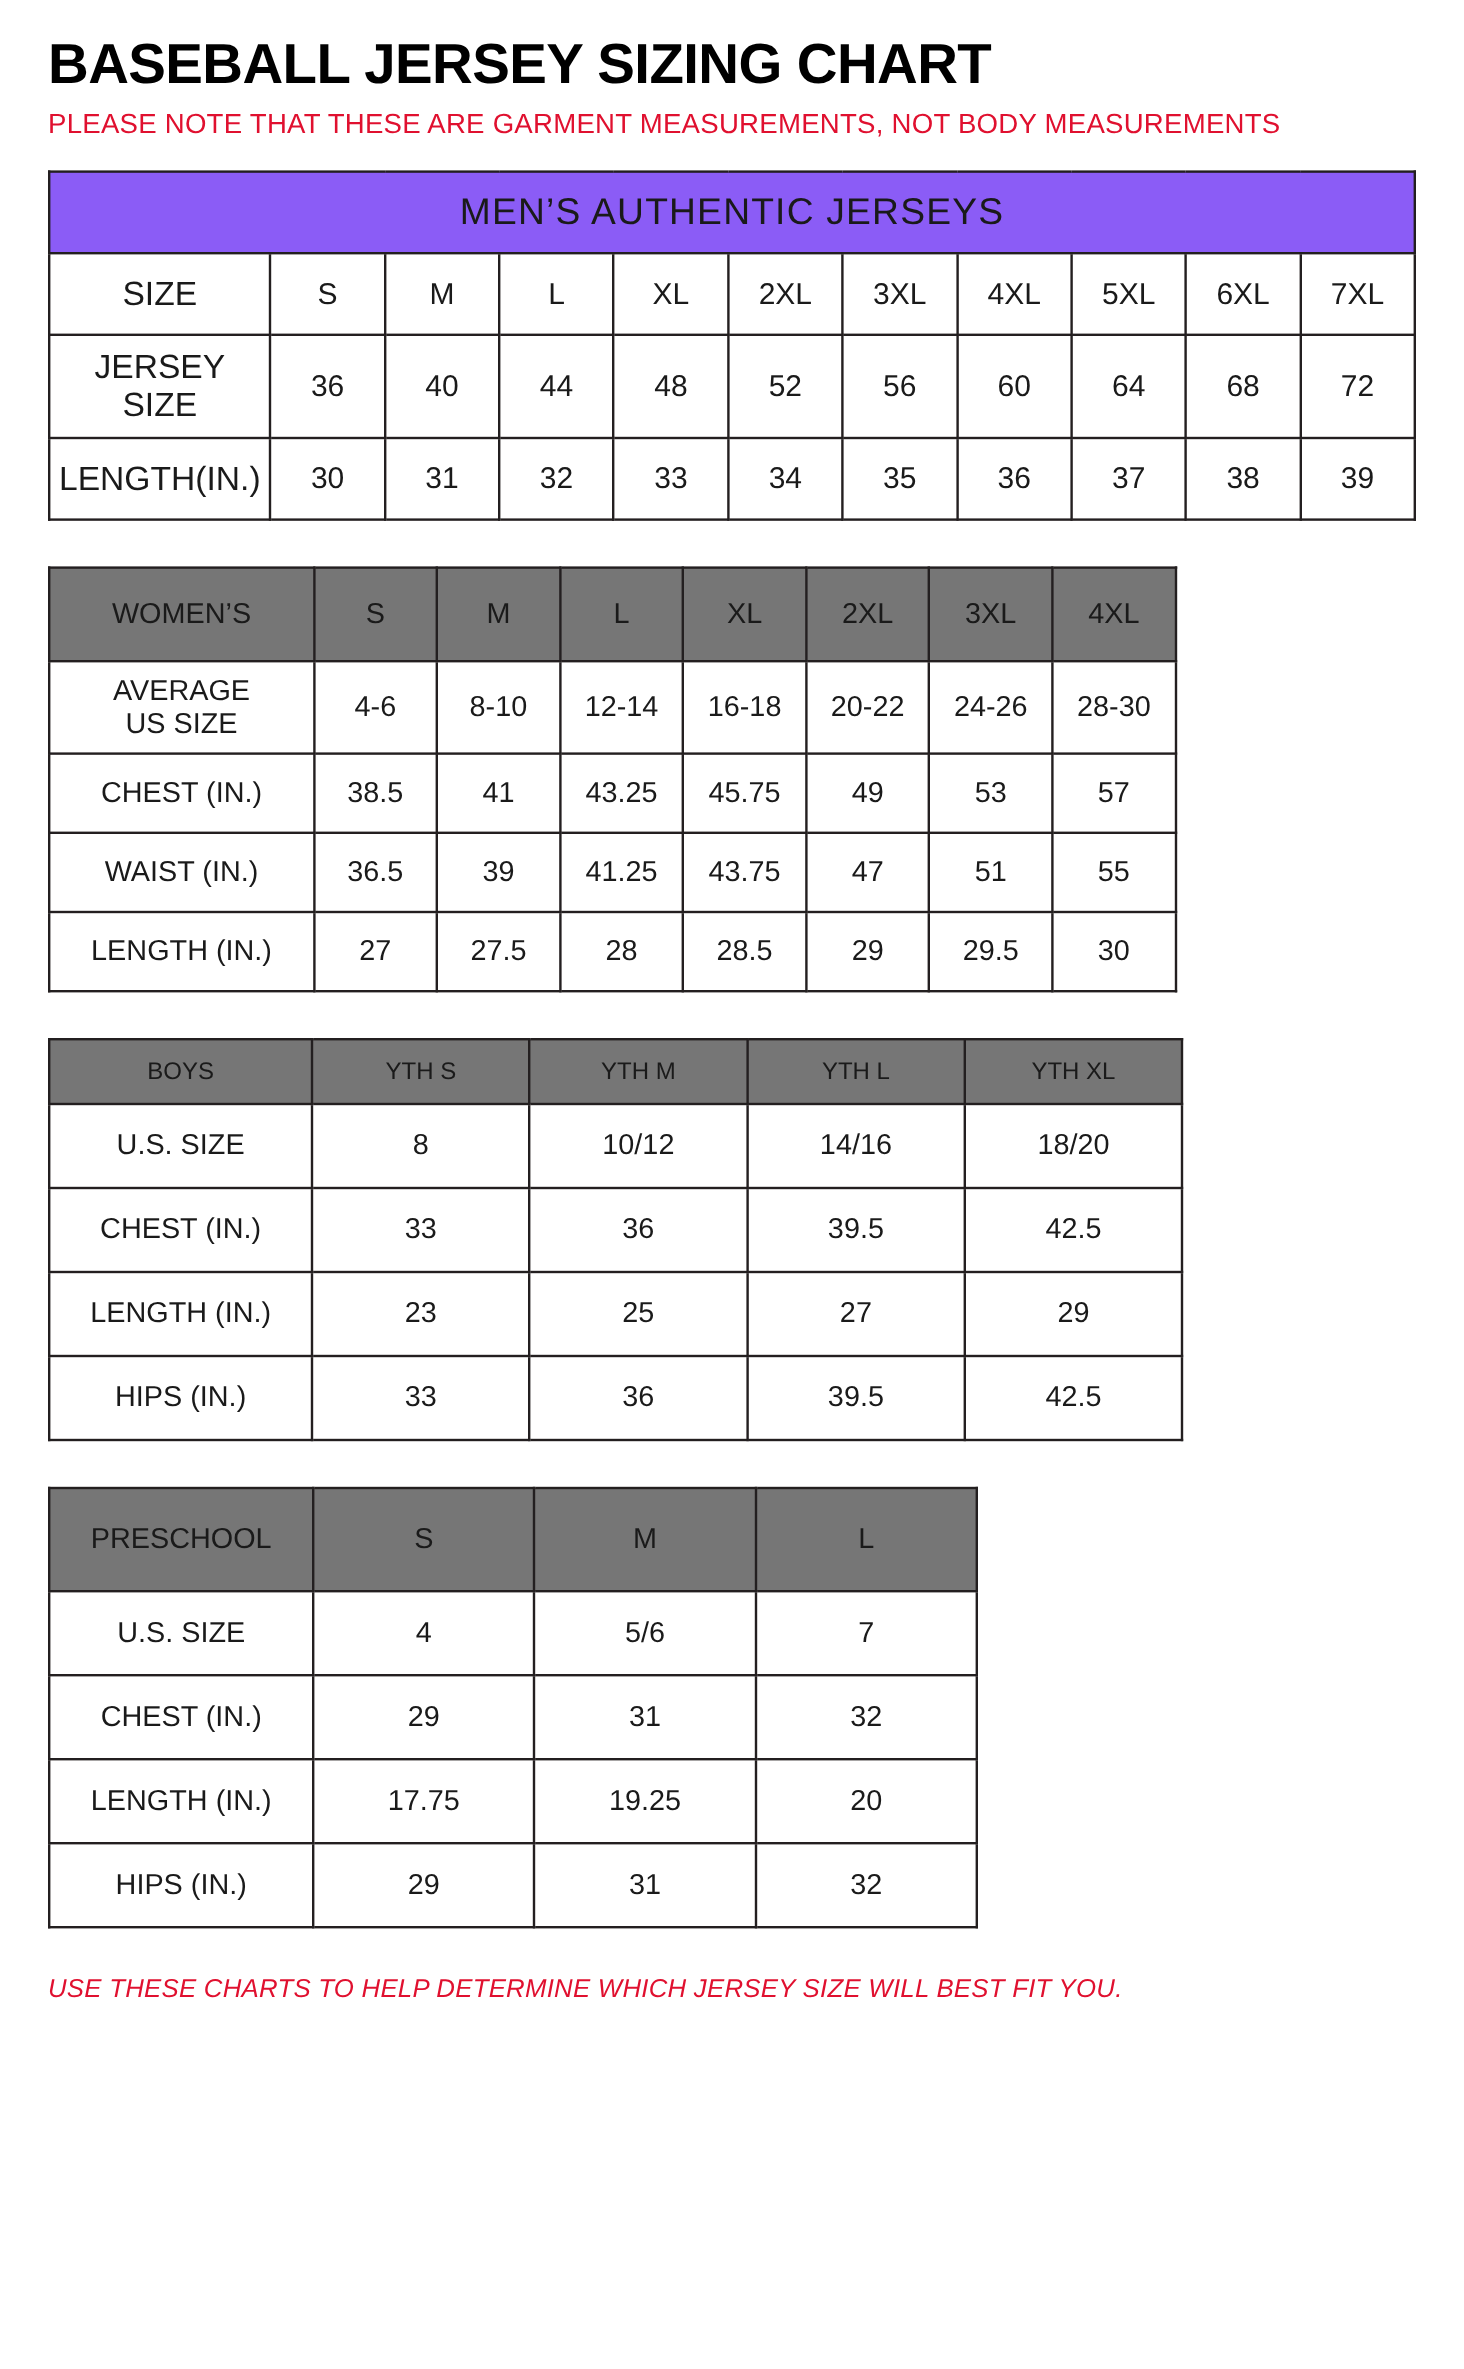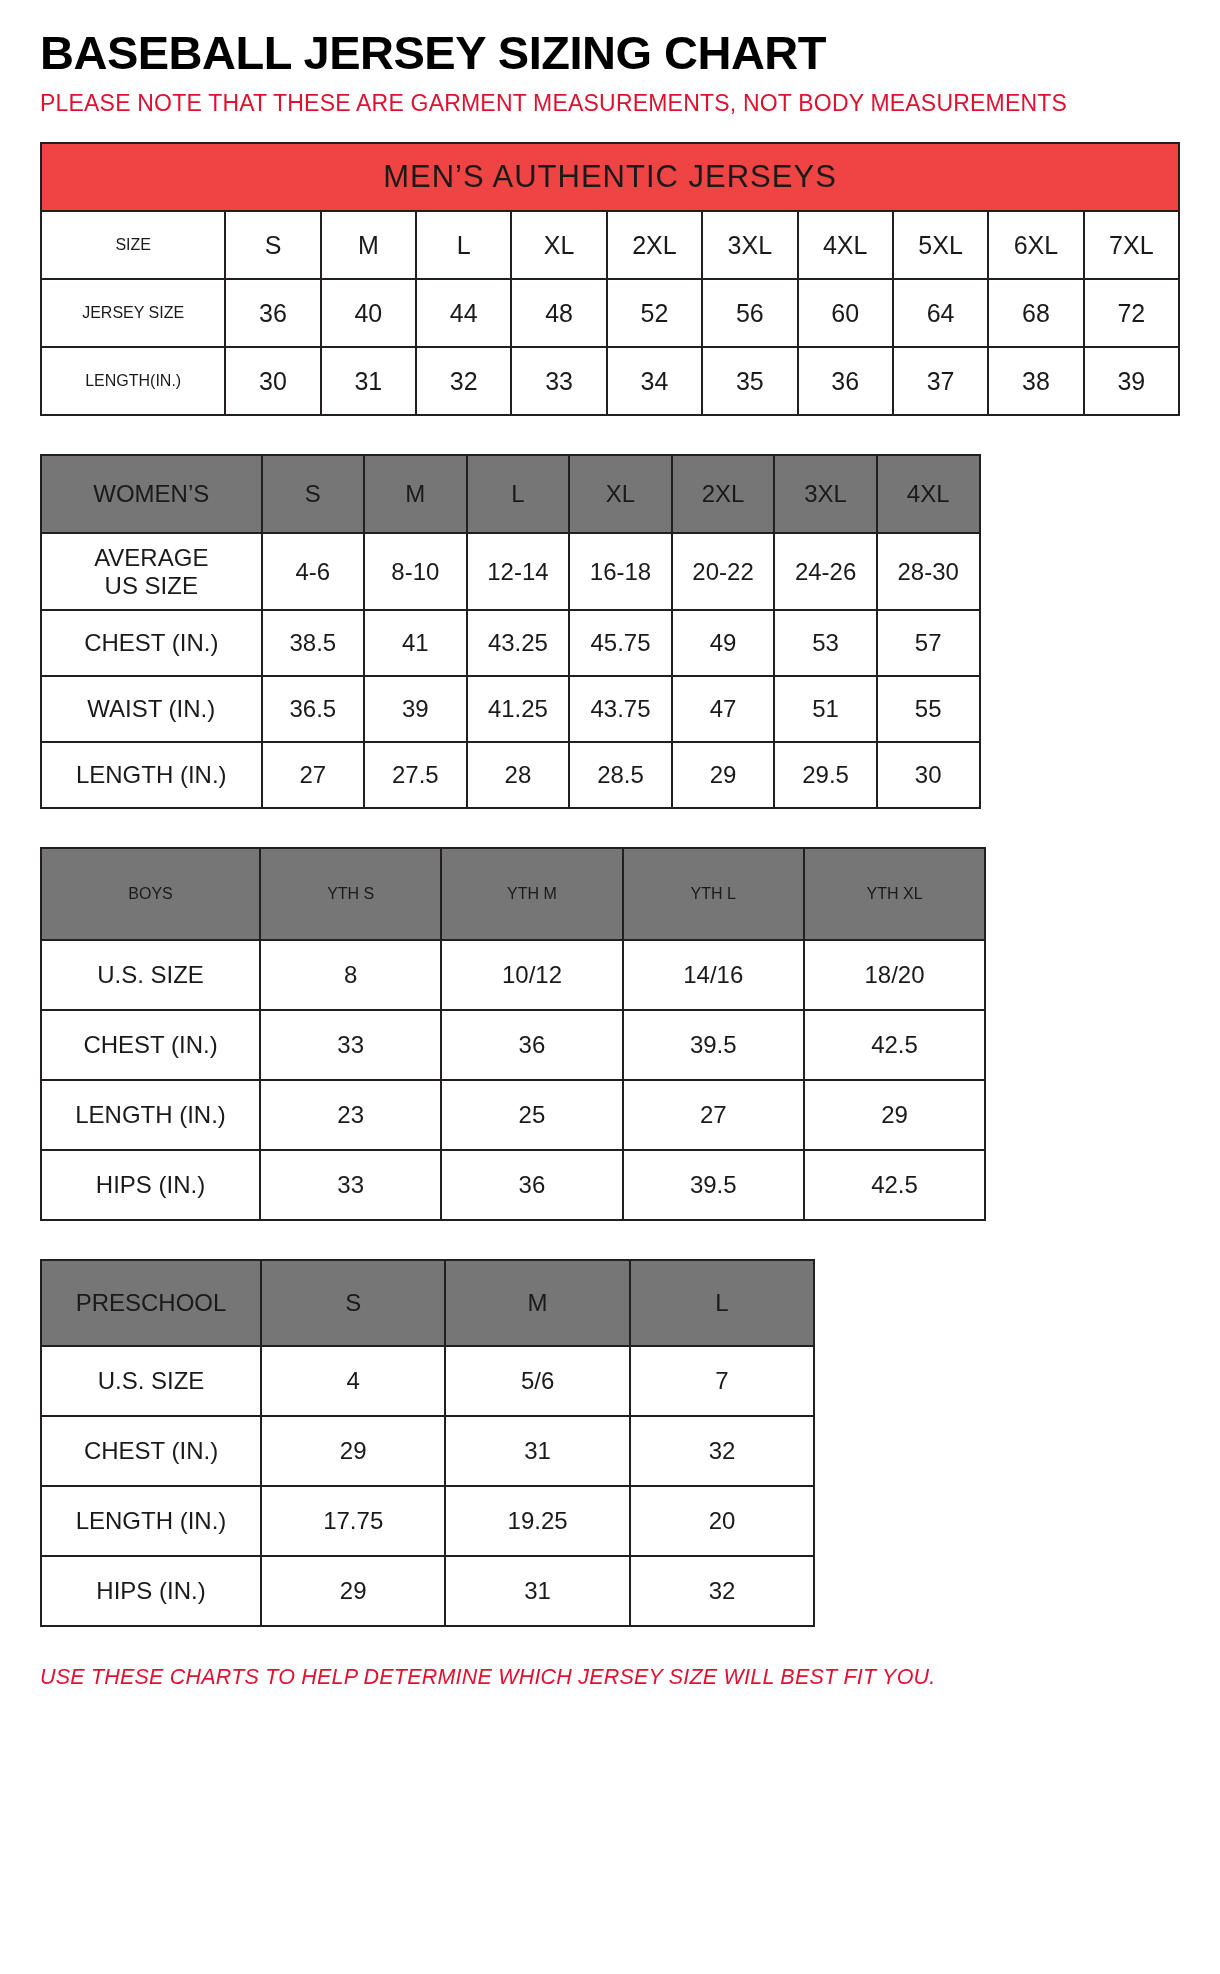--- a/index.html
+++ b/index.html
@@ -43,45 +43,45 @@
   table.chart td, table.chart th {
     border: 2px solid #231f20;
     text-align: center;
     vertical-align: middle;
     font-weight: normal;
     color: #1a1a1a;
     padding: 10px 2px;
   }
   
   .banner td {
-    background: #ef4444;
+    background: #8b5cf6;
     color: #ffffff;
     font-size: 30px;
     letter-spacing: 1px;
     padding: 20px 0;
     border-color: #767676;
   }
   
   .ghead td {
     background: #767676;
     color: #ffffff;
     border-color: #767676;
   }
   
   #mens-table td { font-size: 25px; height: 46px; }
-  #mens-table td.rowlabel { font-size: 16px; }
+  #mens-table td.rowlabel { font-size: 28px; }
   #mens-table .banner td { font-size: 31px; }
   
   #womens-table { width: 82.5%; padding-left: 46px; }
   #womens-table td { font-size: 24px; height: 44px; }
   #womens-table .ghead td { font-size: 24px; padding: 16px 2px; }
   
   #boys-table { width: 83%; }
   #boys-table td { font-size: 24px; height: 48px; }
-  #boys-table .ghead td { font-size: 16px; padding: 21px 2px; }
+  #boys-table .ghead td { font-size: 20px; padding: 2px 2px; }
   
   #preschool-table { width: 68%; }
   #preschool-table td { font-size: 24px; height: 48px; }
   #preschool-table .ghead td { font-size: 24px; padding: 18px 2px; }
   .footer {
     color: #e0102f;
     font-size: 21.5px;
     letter-spacing: 0.2px;
     margin: 6px 0 0 0;
     font-style: italic;

